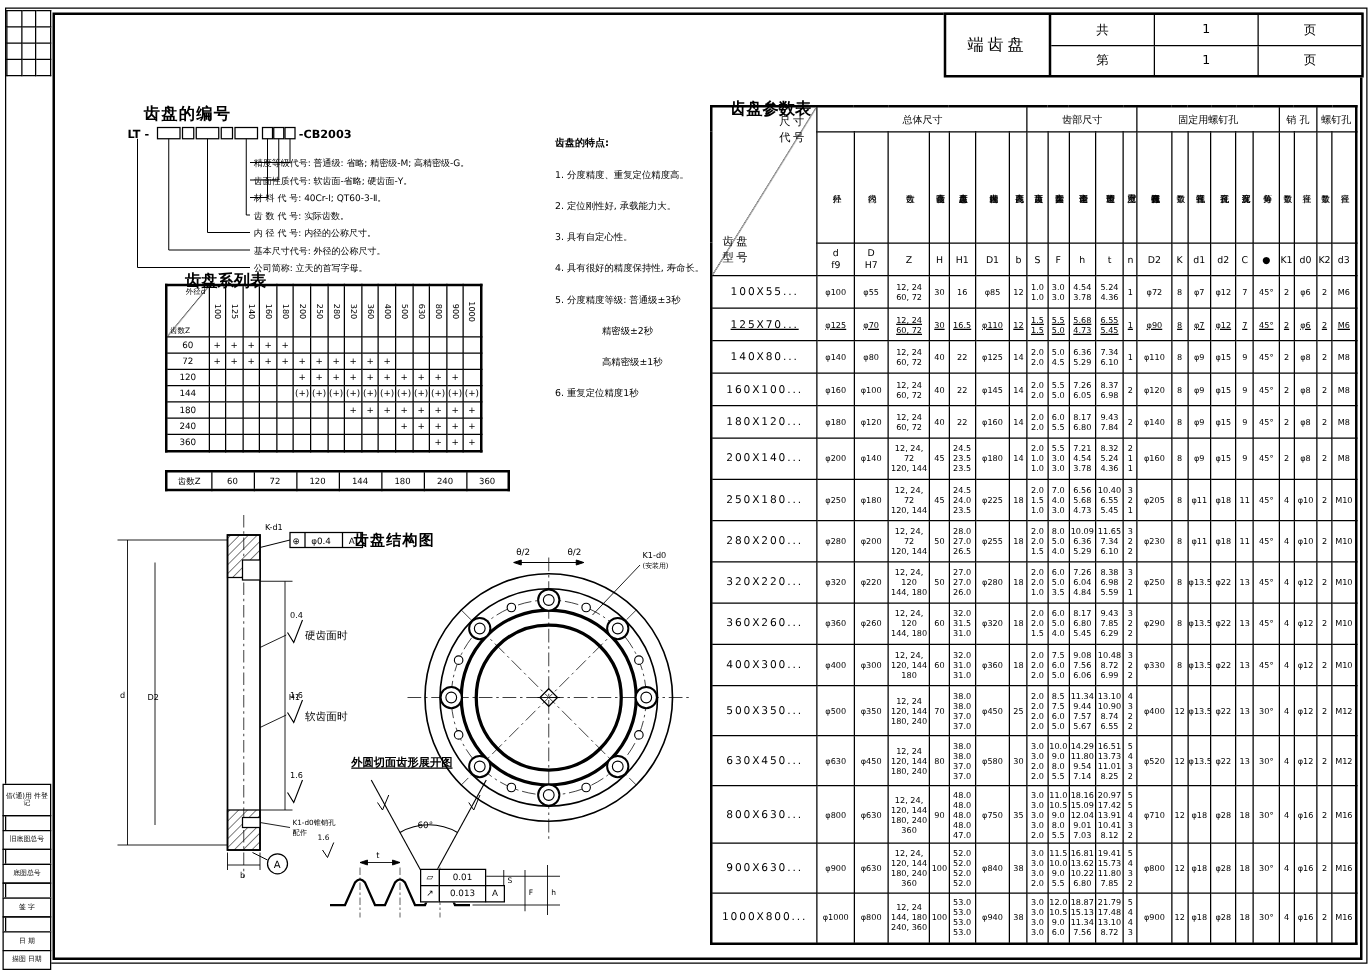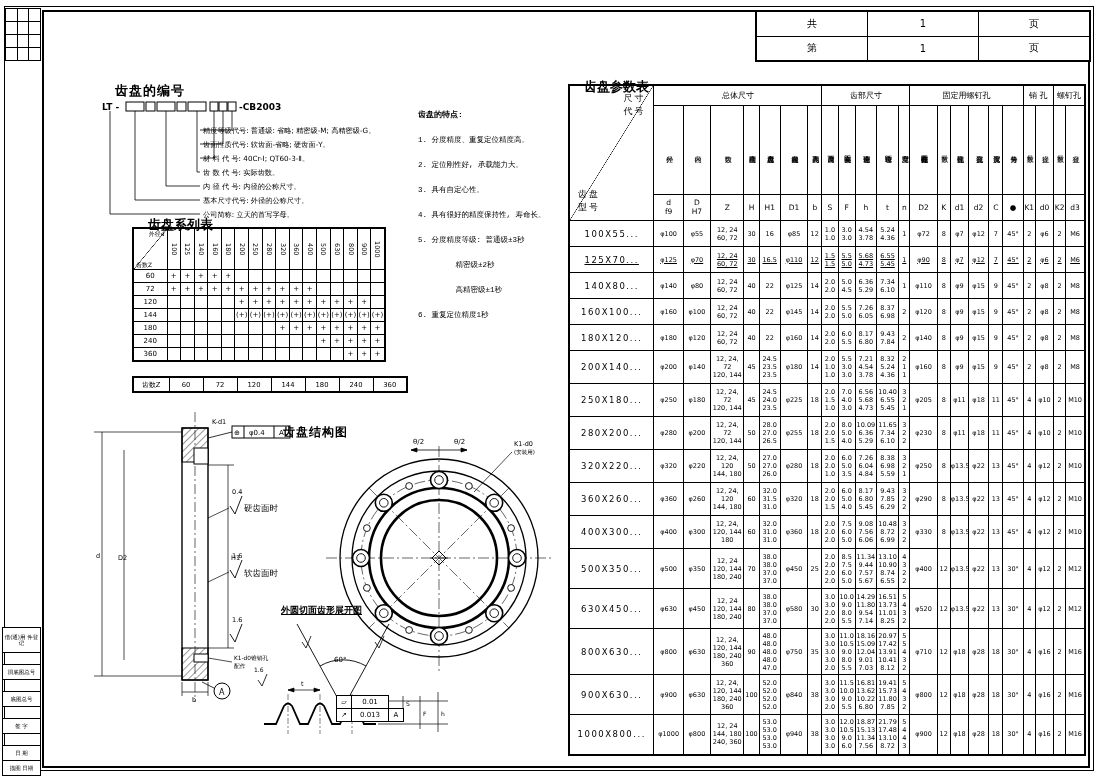--- a/index.html
+++ b/index.html
@@ -15,21 +15,21 @@
   .tblock .c2{width:152px;border-right:2px solid #000;display:flex;align-items:center;justify-content:center;font-size:14px;letter-spacing:6px;font-weight:bold;}
   .tblock .c3{flex:1;display:flex;flex-direction:column;}
   .tblock .pr{flex:1;display:flex;font-size:10px;}
   .tblock .pr:first-child{border-bottom:1px solid #000;}
   .tblock .pr span{flex:1;display:flex;align-items:center;justify-content:center;}
   .tblock .pr span+span{border-left:1px solid #000;}
   
   .h1{font-weight:bold;font-size:13px;letter-spacing:1px;}
   .h2{font-weight:bold;font-size:13px;}
   
-  .features{left:418px;top:96px;width:165px;font-size:7.5px;line-height:12.5px;white-space:pre-line;font-family:Liberation Mono, monospace;}
+  .features{left:444px;top:96px;width:165px;font-size:7.5px;line-height:12.5px;white-space:pre-line;}
   .features .fh{font-weight:bold;font-size:8px;}
   
   .series{font-size:7px;}
   .series th,.series td{height:12px;}
   .series th.num{writing-mode:vertical-rl;font-size:6.5px;height:40px;letter-spacing:0;}
   .diagcell{position:relative;background:linear-gradient(to bottom right,transparent calc(50% - 0.5px),#000 50%,transparent calc(50% + 0.5px));}
   .diagcell .tr{position:absolute;top:1px;right:2px;font-size:6px;text-align:right;line-height:7px;}
   .diagcell .bl{position:absolute;bottom:1px;left:2px;font-size:6px;text-align:left;line-height:7px;}
   
   .angle{font-size:6.8px;}
@@ -109,20 +109,21 @@
     <div class="sp"></div>
     <div class="bb" style="height:14px">
         <span>日  期</span>
       </div>
     <div class="bb" style="height:14px">
         <span>描图    日期</span>
       </div>
   </div>
 
   <div class="abs tblock">
+    <div class="c1">端齿盘</div>
     <div class="c3">
       <div class="pr">
         <span>共</span>
         <span>1</span>
         <span>页</span>
       </div>
       <div class="pr">
         <span>第</span>
         <span>1</span>
         <span>页</span>

